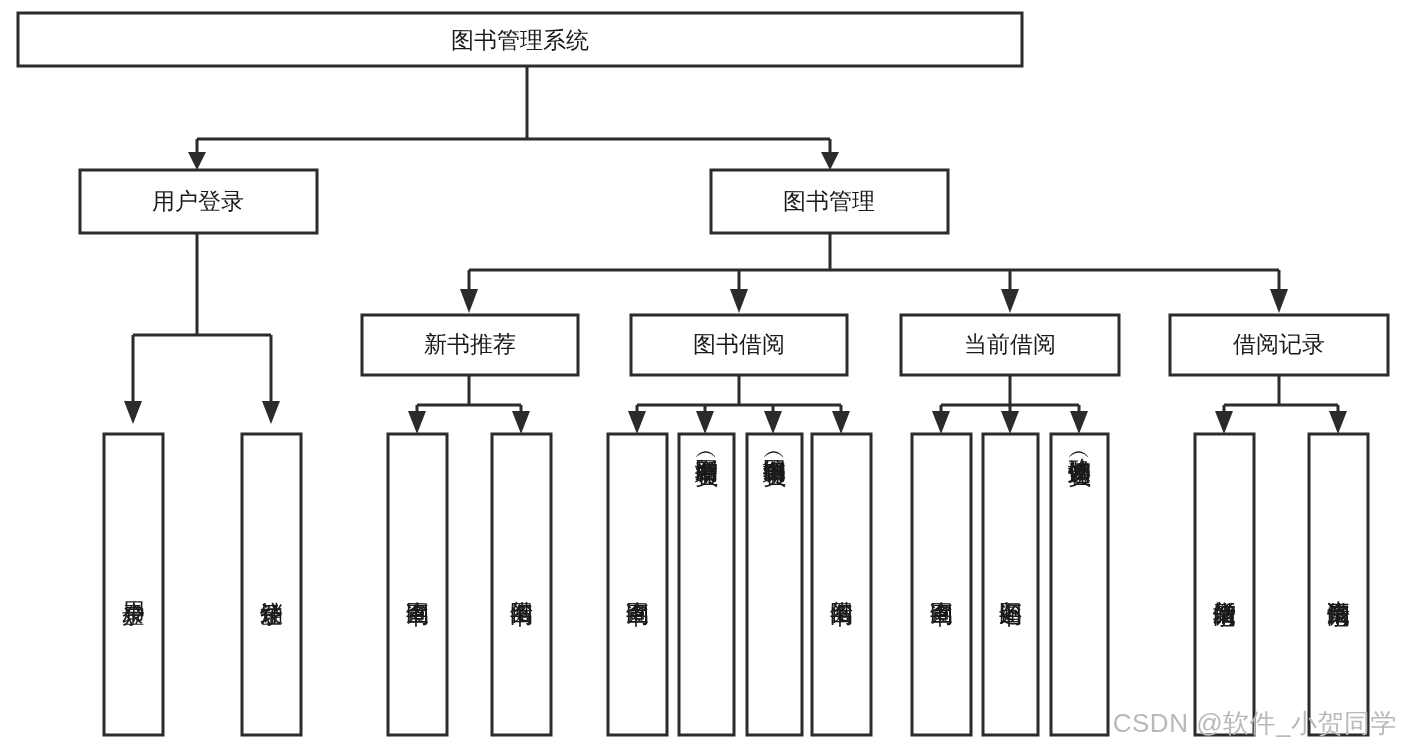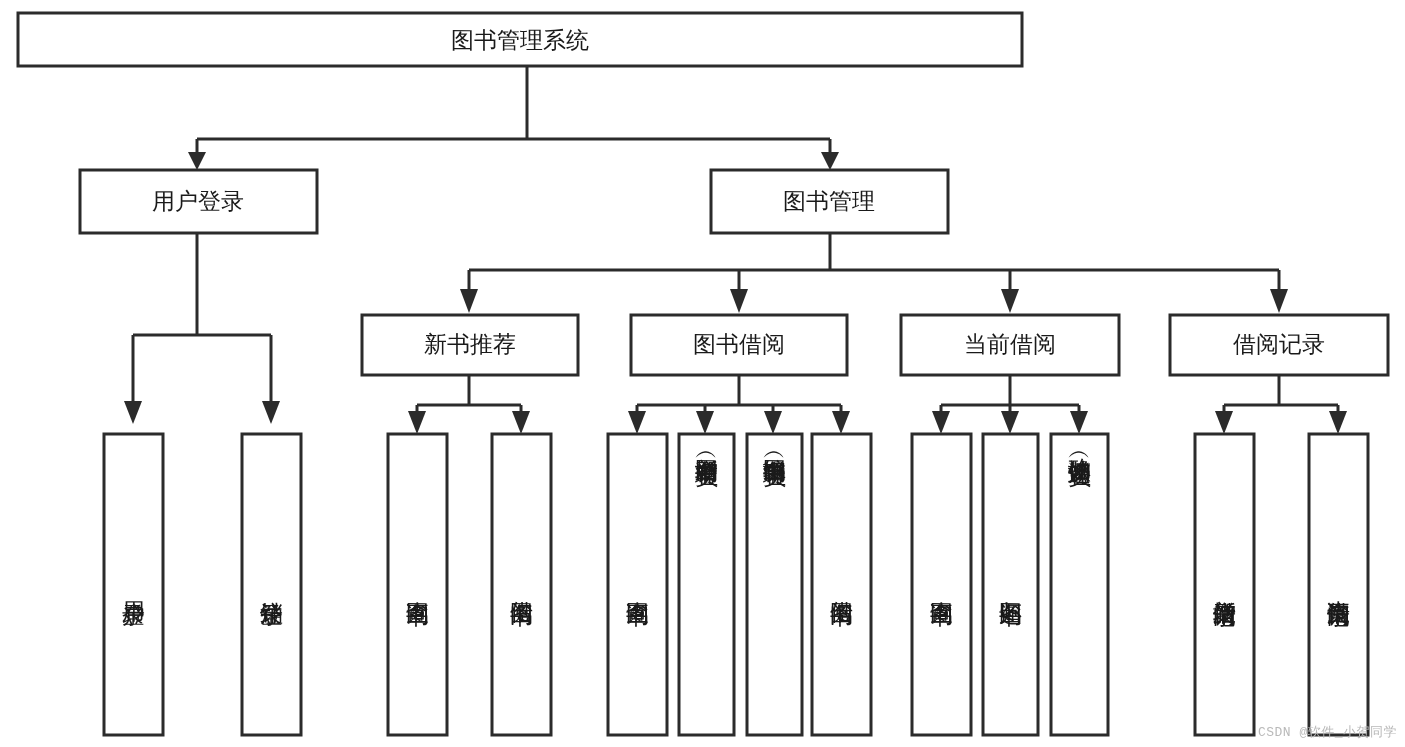--- a/index.html
+++ b/index.html
@@ -62,22 +62,22 @@
     white-space: nowrap;
     display: flex;
     align-items: center;
     justify-content: center;
     pointer-events: none;
   }
   #watermark {
     position: absolute;
     right: 8px;
     bottom: 6px;
-    font-family: Liberation Mono, monospace;
-    font-size: 13px;
+    font-family: Liberation Sans, sans-serif;
+    font-size: 26px;
     color: #b9b9b9;
     letter-spacing: 0.5px;
     white-space: nowrap;
   }
 </style>
 </head>
 <body>
 
 <div id="diagram-root">
 

